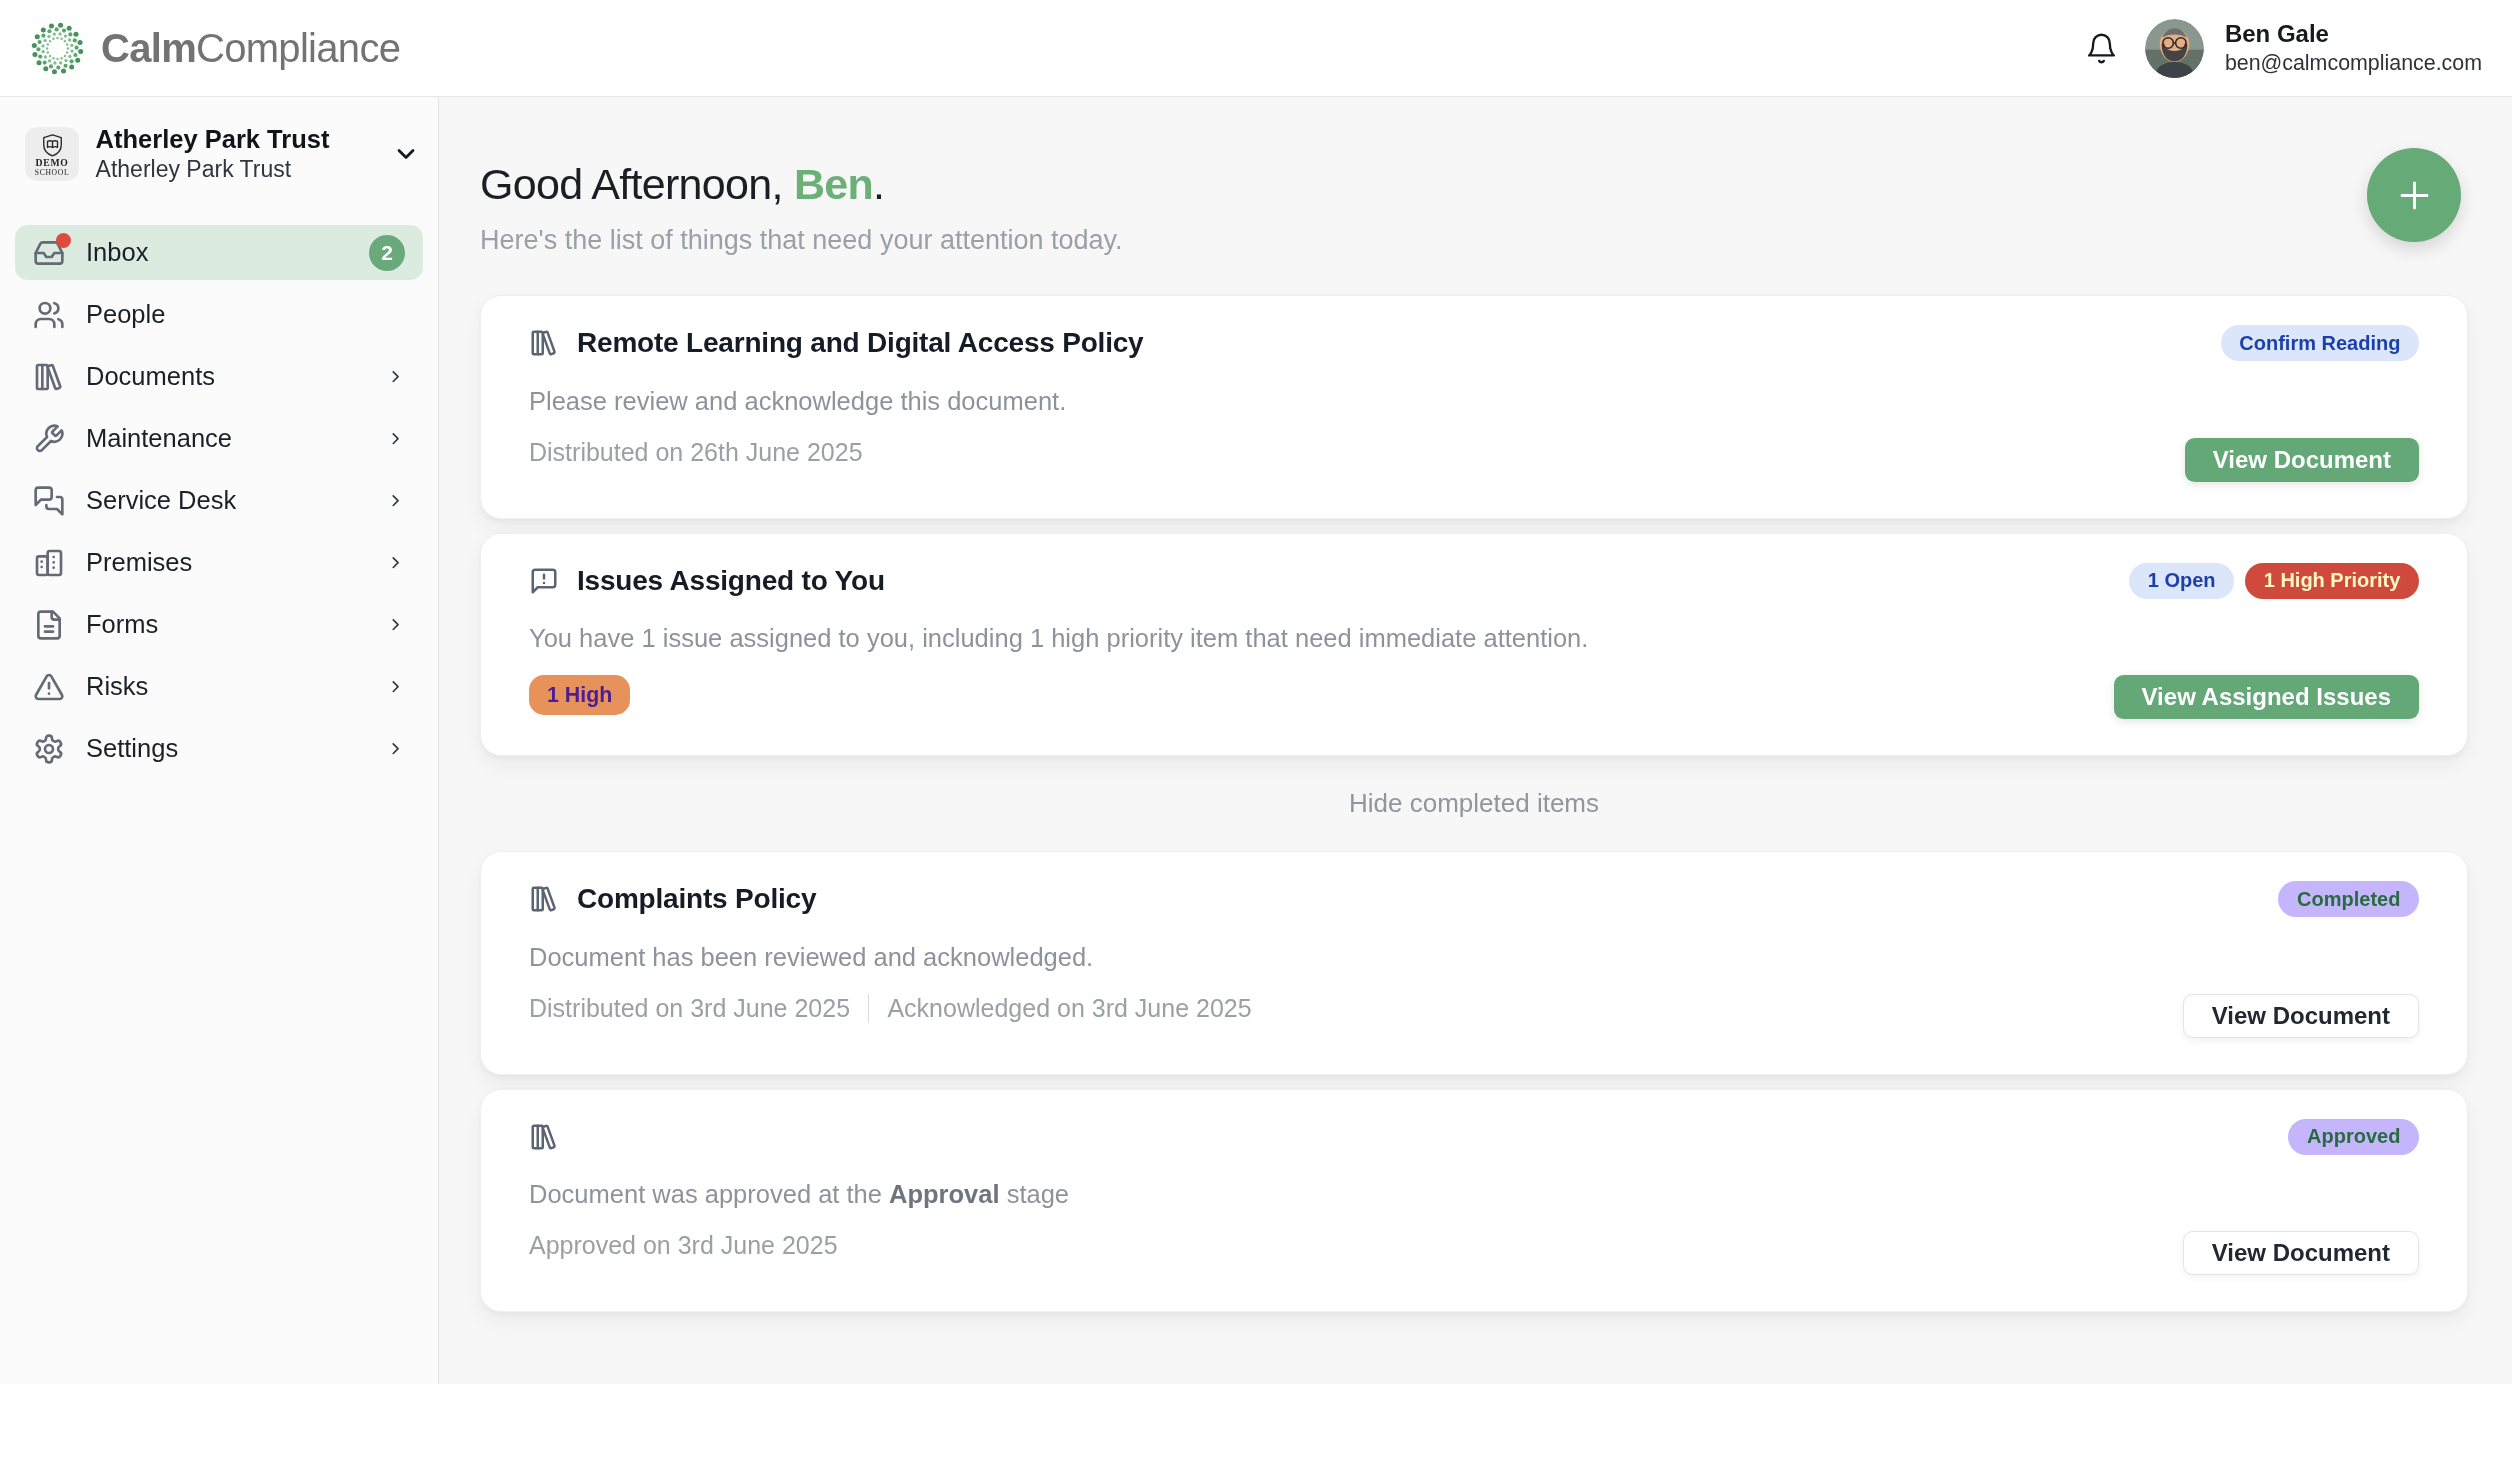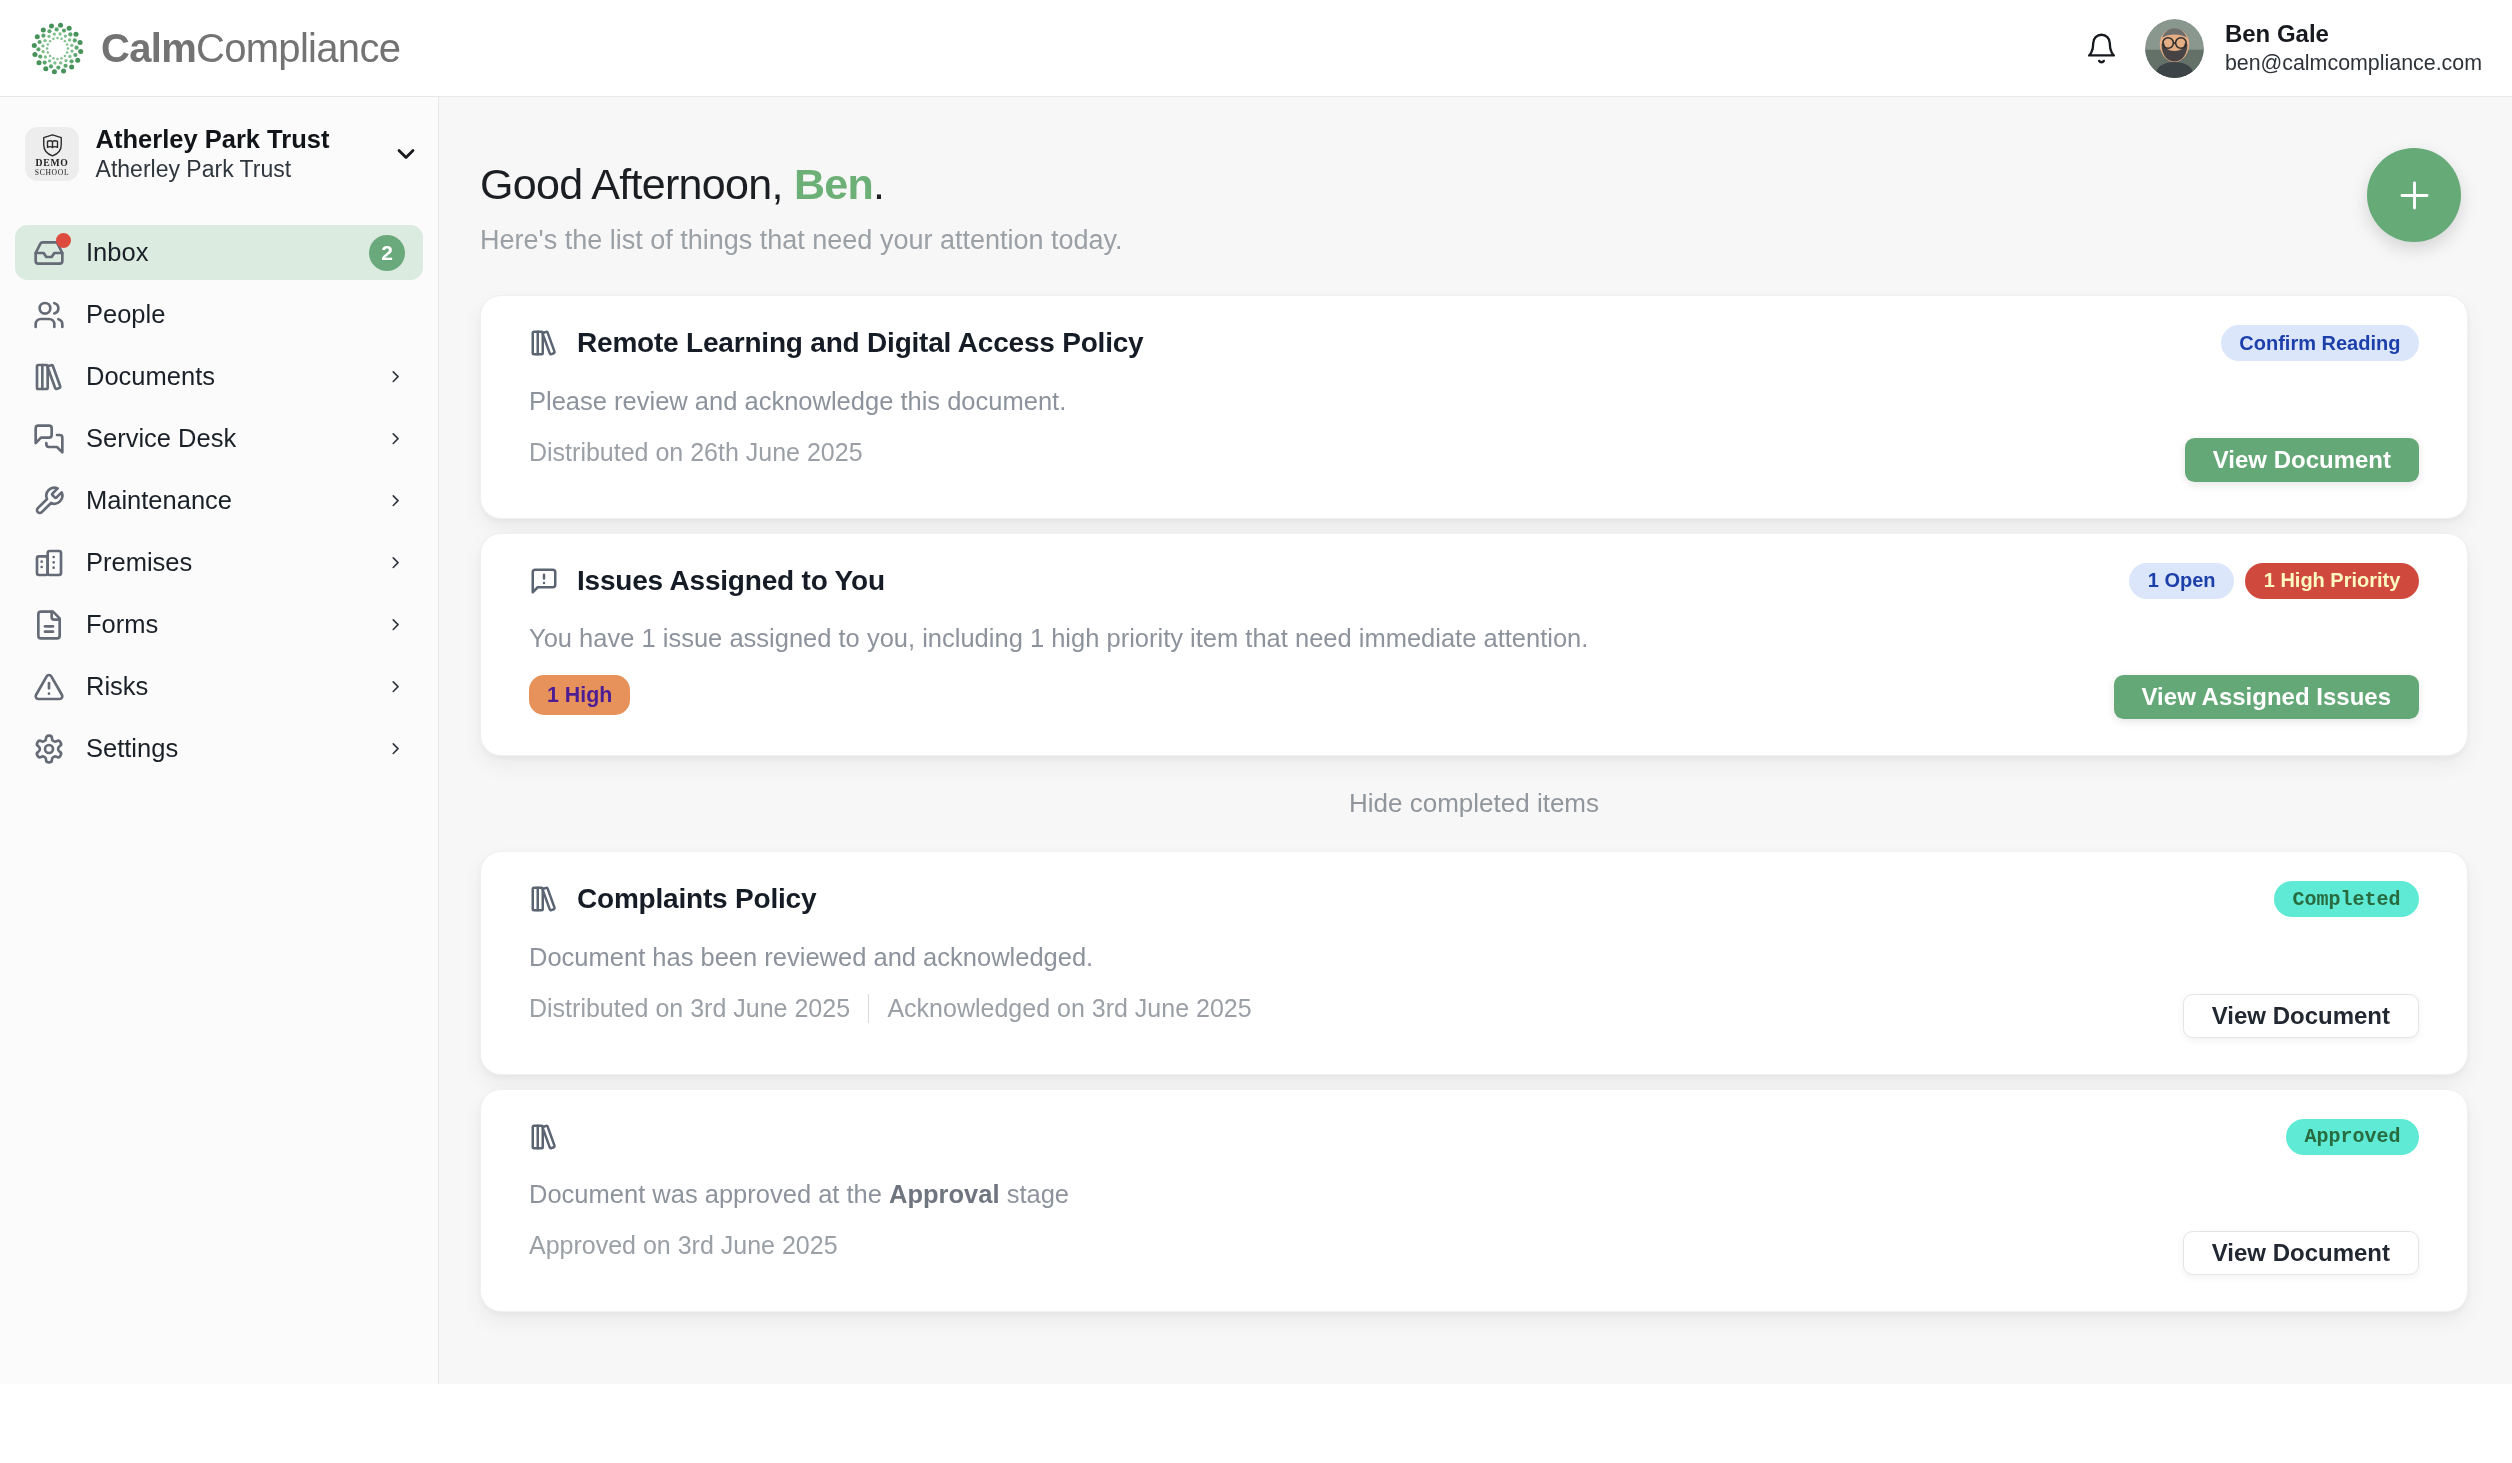--- a/index.html
+++ b/index.html
@@ -59,21 +59,21 @@
   .cards { margin-top:39px; display:flex; flex-direction:column; gap:14px; }
   .card { background:#ffffff; border:0.7px solid #f0f0f0; border-radius:21px; padding:29px 48px 28px 48px; box-shadow:0 9.7px 21px rgba(15,23,42,.05), 0 2.1px 5.5px rgba(15,23,42,.03); }
   .card-head { display:flex; align-items:center; gap:18px; }
   .card-icon { width:30px; height:30px; color:#5b6472; flex:0 0 auto; }
   .card-icon svg { width:30px; height:30px; }
   .card-title { font-size:28px; font-weight:700; color:#161c26; letter-spacing:-0.2px; white-space:nowrap; }
   .card-badges { margin-left:auto; display:flex; gap:11px; }
   .pill { height:36px; padding:0 18.6px; border-radius:18px; font-size:20px; font-weight:600; display:inline-flex; align-items:center; white-space:nowrap; }
   .pill.blue  { background:#dbe6fb; color:#1d3faa; }
   .pill.red   { background:#cf4a3d; color:#fef9c3; }
-  .pill.green { background:#5eead4; color:#276b3f;font-family:Liberation Mono, monospace; }
+  .pill.green { background:#c4b5fd; color:#276b3f; }
   .card-desc { margin-top:23.5px; font-size:25.5px; color:#8d939c; line-height:32px; }
   .card-desc .bold { font-weight:700; color:#6e757f; }
   .card-foot { margin-top:21px; display:flex; align-items:flex-start; min-height:52px; }
   .foot-texts { display:flex; align-items:center; gap:18px; font-size:25px; color:#9aa0a6; }
   .vdiv { width:1.4px; height:29px; background:#dadada; }
   .tag-orange { height:40px; padding:0 18px; border-radius:15px; background:#e6925a; color:#4c1d95; font-size:21.4px; font-weight:600; display:inline-flex; align-items:center; }
   .card-foot .btn { margin-left:auto; }
   .btn { height:44px; padding:0 28px; border-radius:9.7px; font-size:24px; font-weight:600; font-family:"Liberation Sans", sans-serif; display:inline-flex; align-items:center; justify-content:center; cursor:pointer; white-space:nowrap; }
   .btn.primary { background:#63a876; color:#fff; border:none; box-shadow:0 2.8px 8.3px rgba(0,0,0,.10); }
   .btn.outline { background:#fff; color:#222831; border:0.7px solid #e4e4e4; box-shadow:0 2.1px 7px rgba(0,0,0,.05); }
@@ -235,33 +235,33 @@
                 <path d="M7 3v18"></path>
                 <path d="M20.4 18.9c.2.5-.1 1.1-.6 1.3l-1.9.7c-.5.2-1.1-.1-1.3-.6L11.1 5.1c-.2-.5.1-1.1.6-1.3l1.9-.7c.5-.2 1.1.1 1.3.6Z"></path>
               </svg></span>
             <span class="nav-label">Documents</span>
             <span class="nav-chevron"><svg fill="none" stroke="currentColor" stroke-width="2" stroke-linecap="round" stroke-linejoin="round" viewBox="0 0 24 24">
                 <polyline points="9 6 15 12 9 18"></polyline>
               </svg></span>
           </div>
           <div class="nav-item">
             <span class="nav-icon"><svg fill="none" stroke="currentColor" stroke-width="2" stroke-linecap="round" stroke-linejoin="round" viewBox="0 0 24 24">
+                <path d="M14.7 6.3a1 1 0 0 0 0 1.4l1.6 1.6a1 1 0 0 0 1.4 0l3.77-3.77a6 6 0 0 1-7.94 7.94l-6.91 6.91a2.12 2.12 0 0 1-3-3l6.91-6.91a6 6 0 0 1 7.94-7.94l-3.76 3.76z"></path>
+              </svg></span>
+            <span class="nav-label">Maintenance</span>
+            <span class="nav-chevron"><svg fill="none" stroke="currentColor" stroke-width="2" stroke-linecap="round" stroke-linejoin="round" viewBox="0 0 24 24">
+                <polyline points="9 6 15 12 9 18"></polyline>
+              </svg></span>
+          </div>
+          <div class="nav-item">
+            <span class="nav-icon"><svg fill="none" stroke="currentColor" stroke-width="2" stroke-linecap="round" stroke-linejoin="round" viewBox="0 0 24 24">
                 <path d="M14 9a2 2 0 0 1-2 2H6l-4 4V4a2 2 0 0 1 2-2h8a2 2 0 0 1 2 2z"></path>
                 <path d="M18 9h2a2 2 0 0 1 2 2v11l-4-4h-6a2 2 0 0 1-2-2v-1"></path>
               </svg></span>
             <span class="nav-label">Service Desk</span>
-            <span class="nav-chevron"><svg fill="none" stroke="currentColor" stroke-width="2" stroke-linecap="round" stroke-linejoin="round" viewBox="0 0 24 24">
-                <polyline points="9 6 15 12 9 18"></polyline>
-              </svg></span>
-          </div>
-          <div class="nav-item">
-            <span class="nav-icon"><svg fill="none" stroke="currentColor" stroke-width="2" stroke-linecap="round" stroke-linejoin="round" viewBox="0 0 24 24">
-                <path d="M14.7 6.3a1 1 0 0 0 0 1.4l1.6 1.6a1 1 0 0 0 1.4 0l3.77-3.77a6 6 0 0 1-7.94 7.94l-6.91 6.91a2.12 2.12 0 0 1-3-3l6.91-6.91a6 6 0 0 1 7.94-7.94l-3.76 3.76z"></path>
-              </svg></span>
-            <span class="nav-label">Maintenance</span>
             <span class="nav-chevron"><svg fill="none" stroke="currentColor" stroke-width="2" stroke-linecap="round" stroke-linejoin="round" viewBox="0 0 24 24">
                 <polyline points="9 6 15 12 9 18"></polyline>
               </svg></span>
           </div>
           <div class="nav-item">
             <span class="nav-icon"><svg fill="none" stroke="currentColor" stroke-width="2" stroke-linecap="round" stroke-linejoin="round" viewBox="0 0 24 24">
                 <rect x="3" y="7" width="8" height="14" rx="1.5"></rect>
                 <rect x="11" y="3" width="10" height="18" rx="1.5"></rect>
                 <path d="M6.5 11h.01M6.5 15h.01M15.5 7.5h.01M15.5 11.5h.01M15.5 15.5h.01"></path>
               </svg></span>

